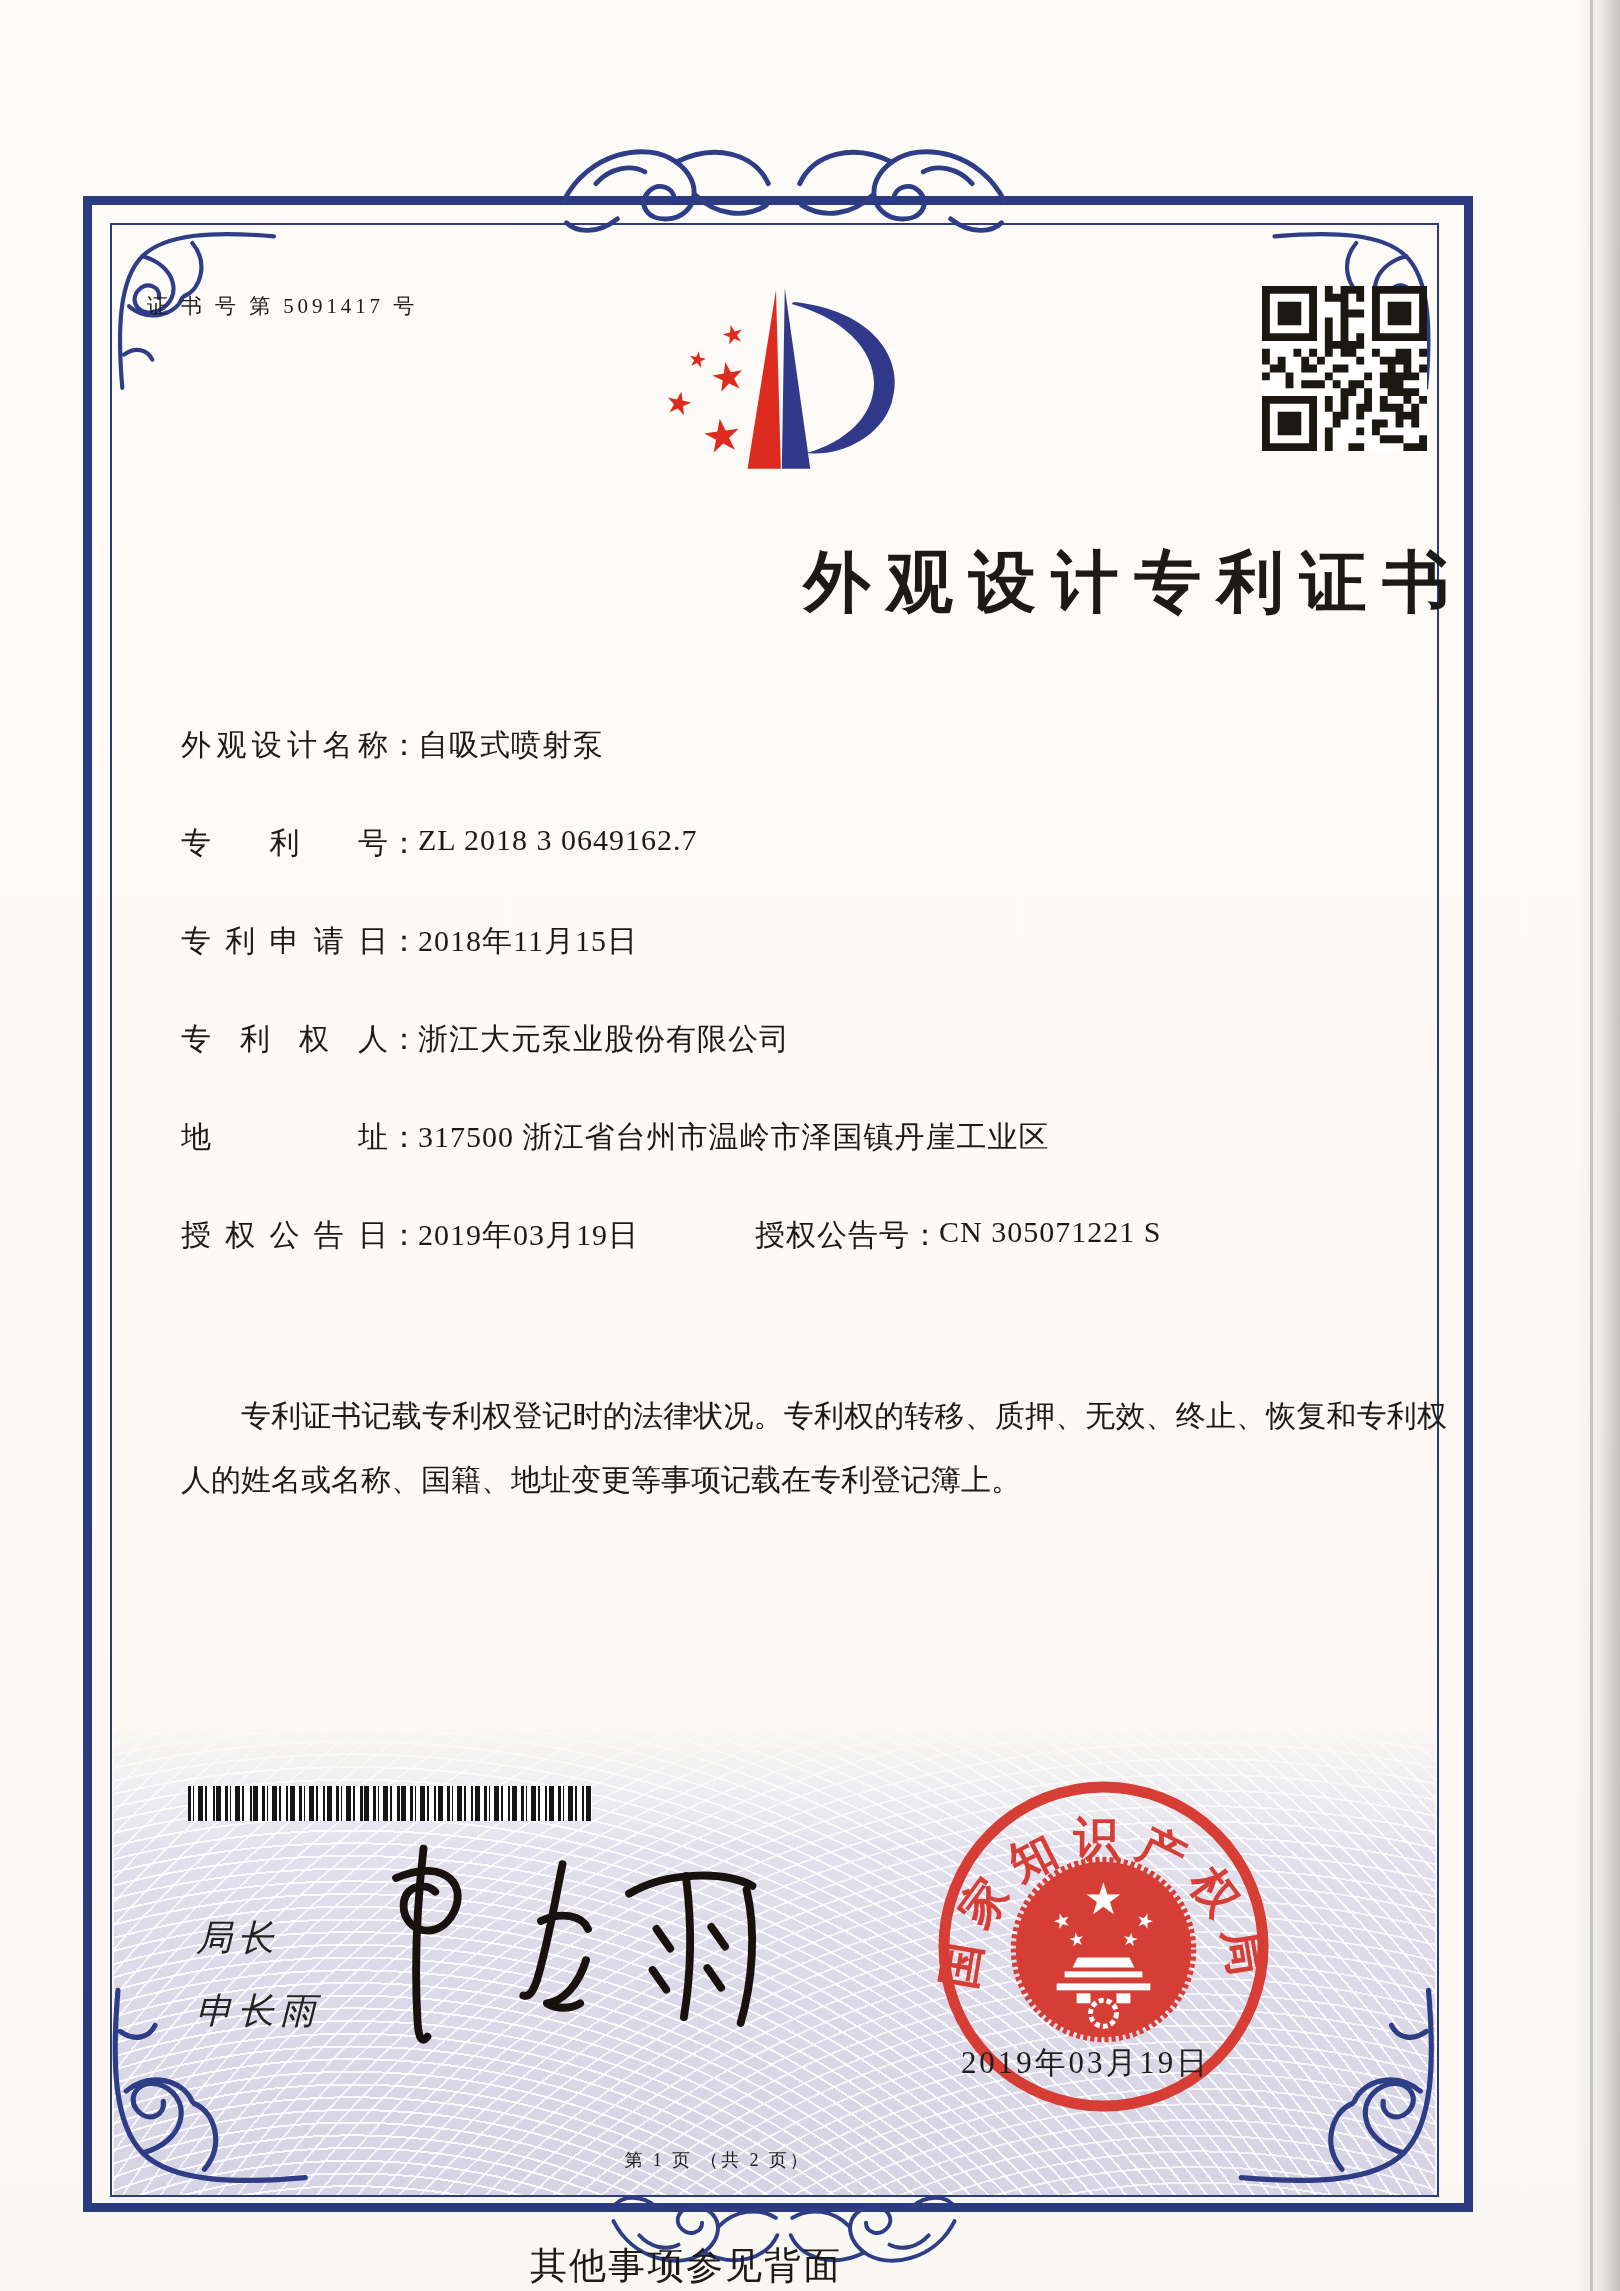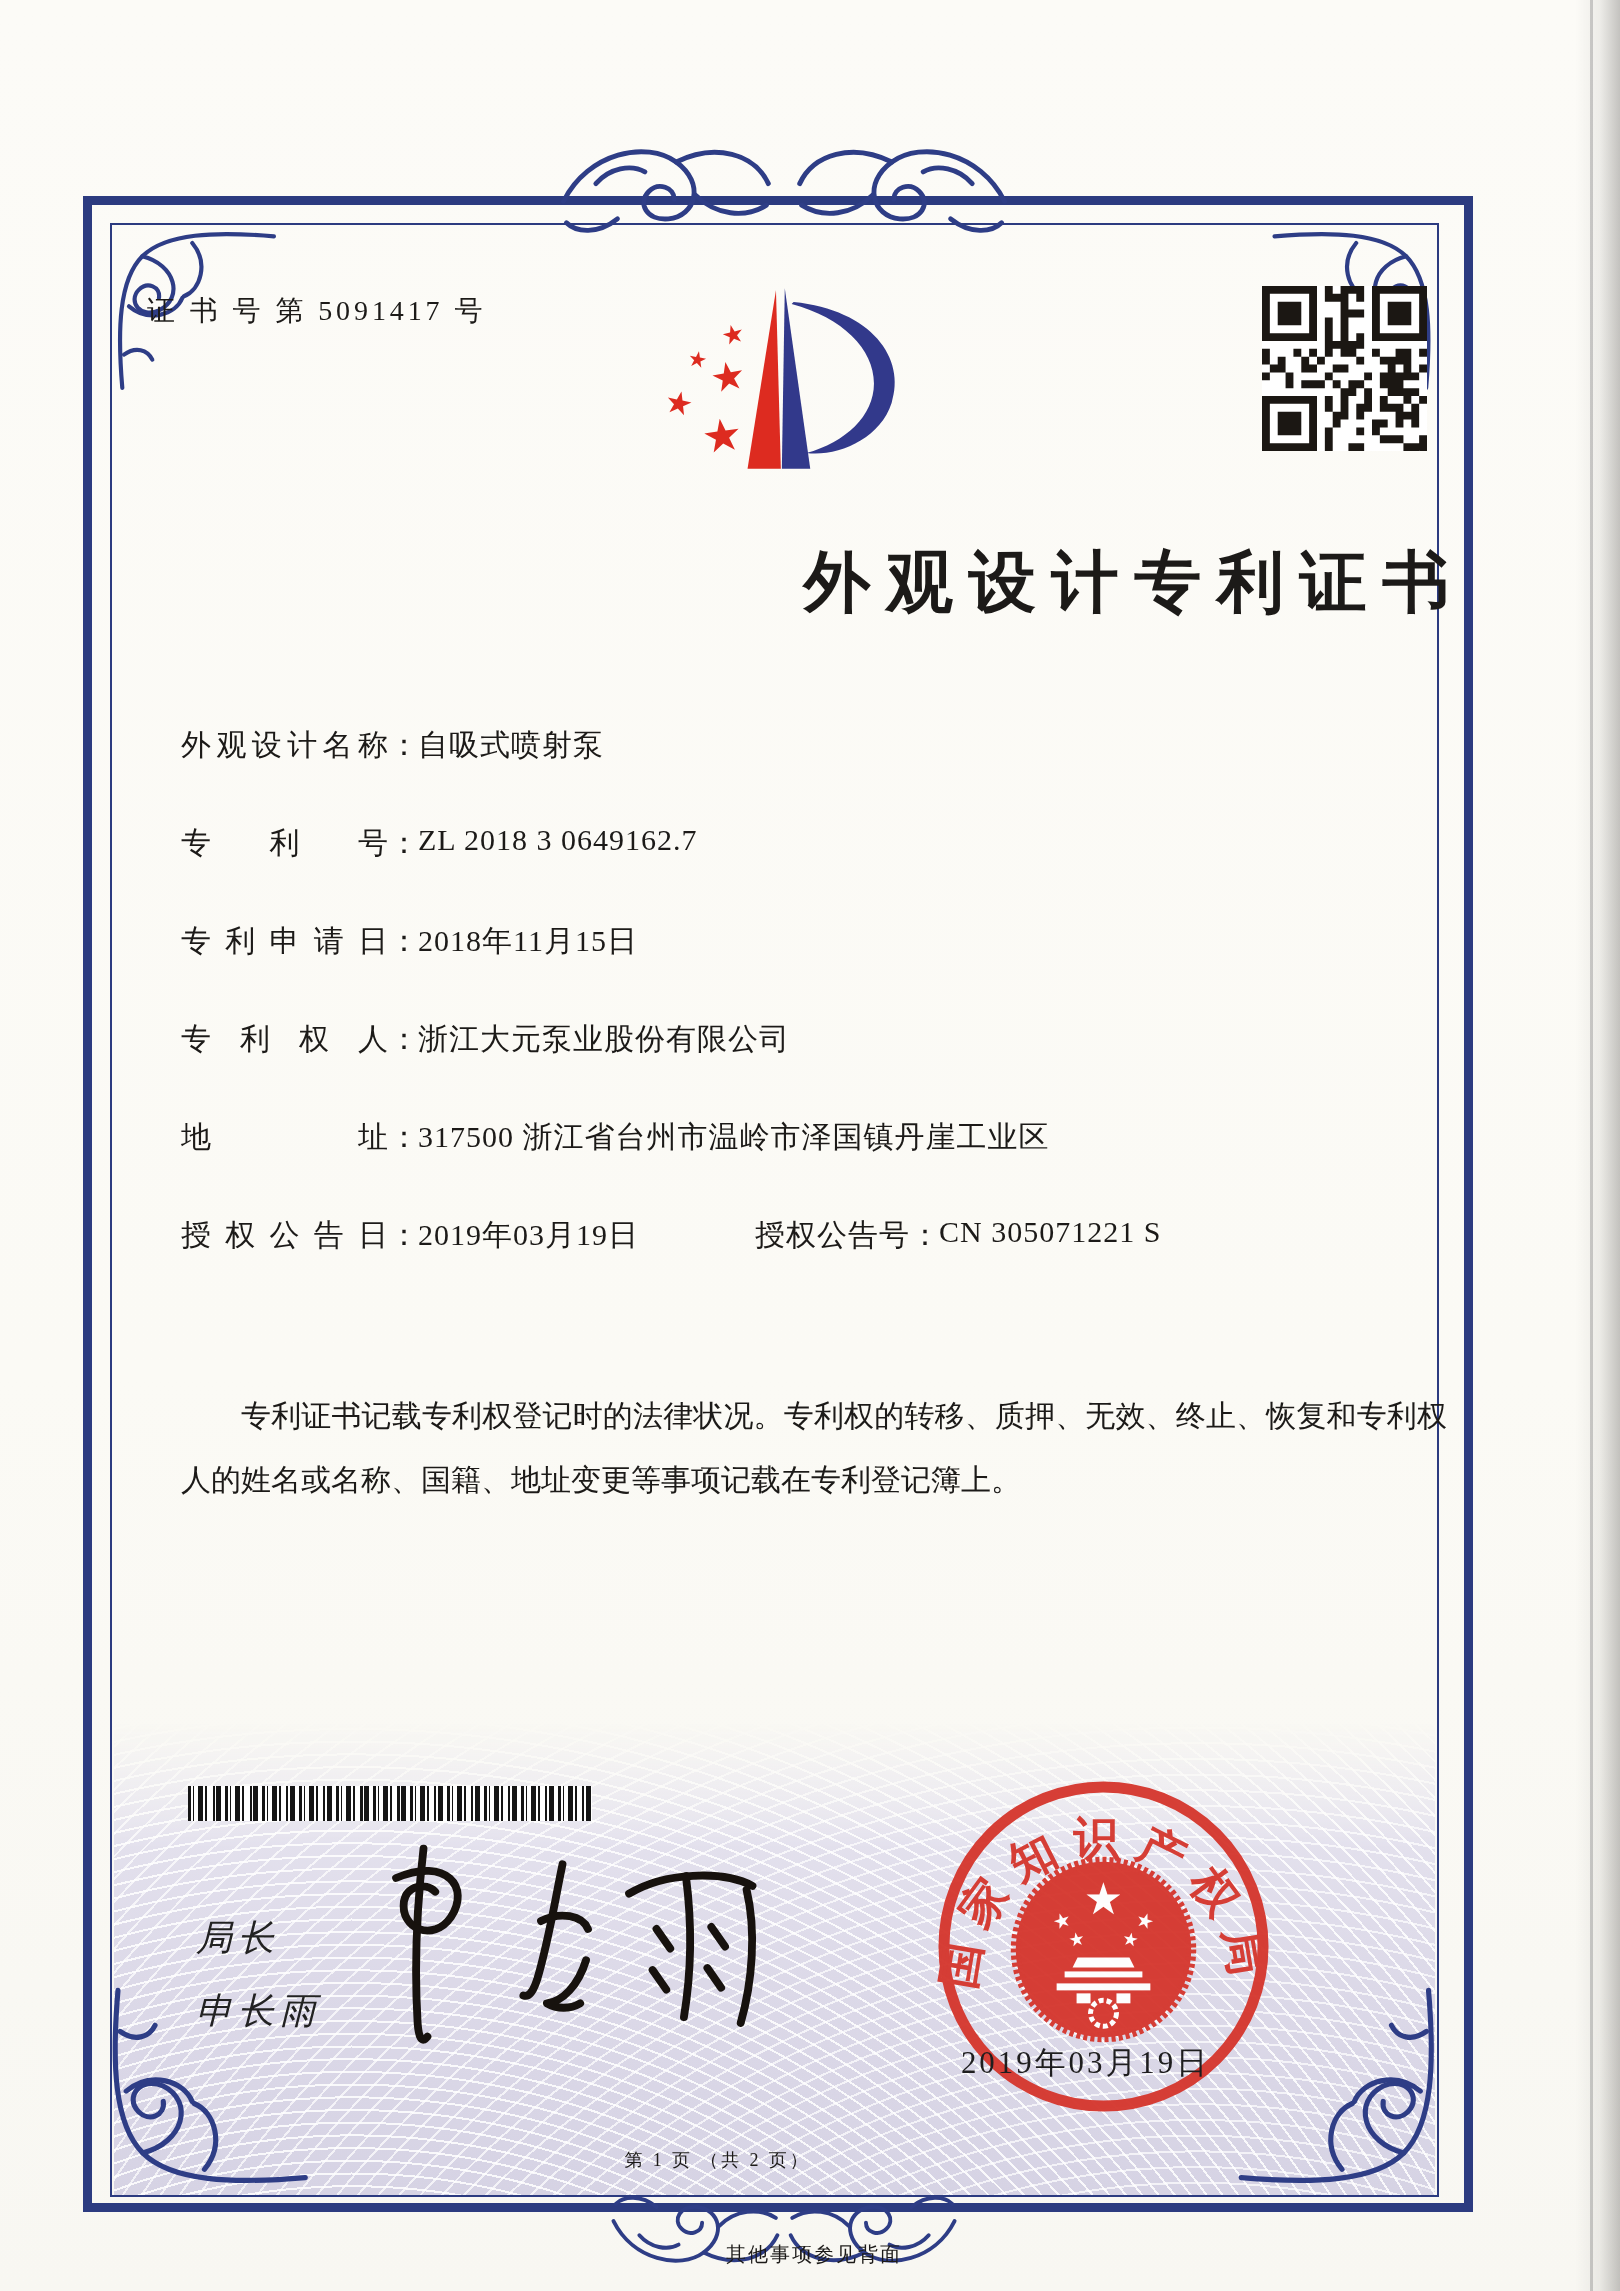--- a/index.html
+++ b/index.html
@@ -19,21 +19,21 @@
   .waves{
     position:absolute;left:114px;top:1721px;width:1321px;height:474px;
     background:
       repeating-radial-gradient(circle at 18% 235%, rgba(255,255,255,.85) 0 2px, rgba(255,255,255,0) 2px 12.7px),
       repeating-radial-gradient(circle at 82% 250%, rgba(255,255,255,.7) 0 2px, rgba(255,255,255,0) 2px 15.7px),
       linear-gradient(180deg,#e9e7f1 0%,#dcd9e8 55%,#d6d3e4 100%);
     -webkit-mask-image:linear-gradient(180deg,transparent 0,#000 127px);
     mask-image:linear-gradient(180deg,transparent 0,#000 127px);
   }
   .ornaments{position:absolute;left:0;top:0;pointer-events:none;}
-  .cert-no{position:absolute;left:147px;top:292px;font-size:28px;letter-spacing:3.9px;}
+  .cert-no{position:absolute;left:147px;top:292px;font-size:21px;letter-spacing:3.9px;}
   .logo{position:absolute;left:627px;top:251px;width:294px;height:257px;}
   .qr{position:absolute;left:1262px;top:286px;width:165px;height:165px;}
   .title{position:absolute;left:83px;width:1382px;top:537px;text-align:right;
     font-size:67px;font-weight:700;letter-spacing:15.7px;}
   .fields{position:absolute;left:181px;top:725px;width:1264px;}
   .frow{height:98px;font-size:30px;letter-spacing:1px;white-space:nowrap;}
   .flabel{display:inline-block;width:208px;text-align:justify;text-align-last:justify;vertical-align:top;}
   .fcolon{display:inline-block;width:29px;vertical-align:top;}
   .fvalue{display:inline-block;vertical-align:top;}
   .grant-pair{display:inline-block;margin-left:116px;}
@@ -43,21 +43,21 @@
   .barcode{position:absolute;left:188px;top:1786px;width:404px;height:35px;
     background:repeating-linear-gradient(90deg,
       #151515 0 2.9px,#fff 2.9px 4.9px,#151515 4.9px 5.9px,#fff 5.9px 9.8px,
       #151515 9.8px 14.7px,#fff 14.7px 16.7px,#151515 16.7px 18.6px,#fff 18.6px 24.5px,
       #151515 24.5px 26.5px,#fff 26.5px 28px,#151515 28px 33px,#fff 33px 37px);}
   .director{position:absolute;left:196px;top:1901px;font-family:"Liberation Sans","DejaVu Sans",sans-serif;
     font-size:36px;letter-spacing:5.9px;line-height:73px;color:#222;font-style:italic;}
   .signature{position:absolute;left:353px;top:1831px;width:421px;height:235px;}
   .seal{position:absolute;left:929px;top:1762px;width:349px;height:369px;opacity:.95;}
   .footer-page{position:absolute;left:541px;top:2148px;width:353px;text-align:center;font-size:18px;letter-spacing:2.9px;}
-  .footer-note{position:absolute;left:549px;top:2241px;width:353px;text-align:right;font-size:20px;letter-spacing:2px;}
+  .footer-note{position:absolute;left:530px;top:2241px;width:353px;text-align:left;font-size:37px;letter-spacing:2px;}
 </style>
 </head>
 <body>
 
 <div class="page">
 
   <div class="waves"></div>
 
   <div class="frame-outer"></div>
   <div class="frame-inner"></div>

